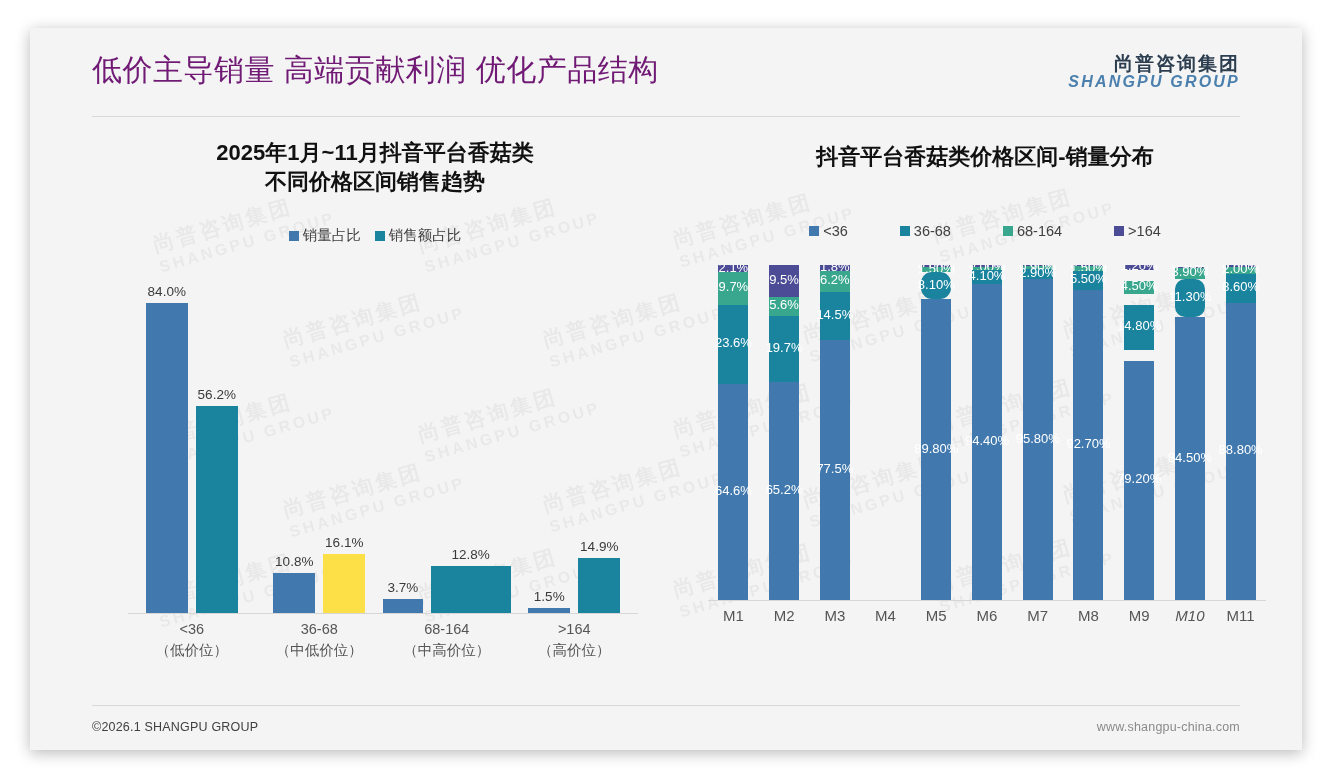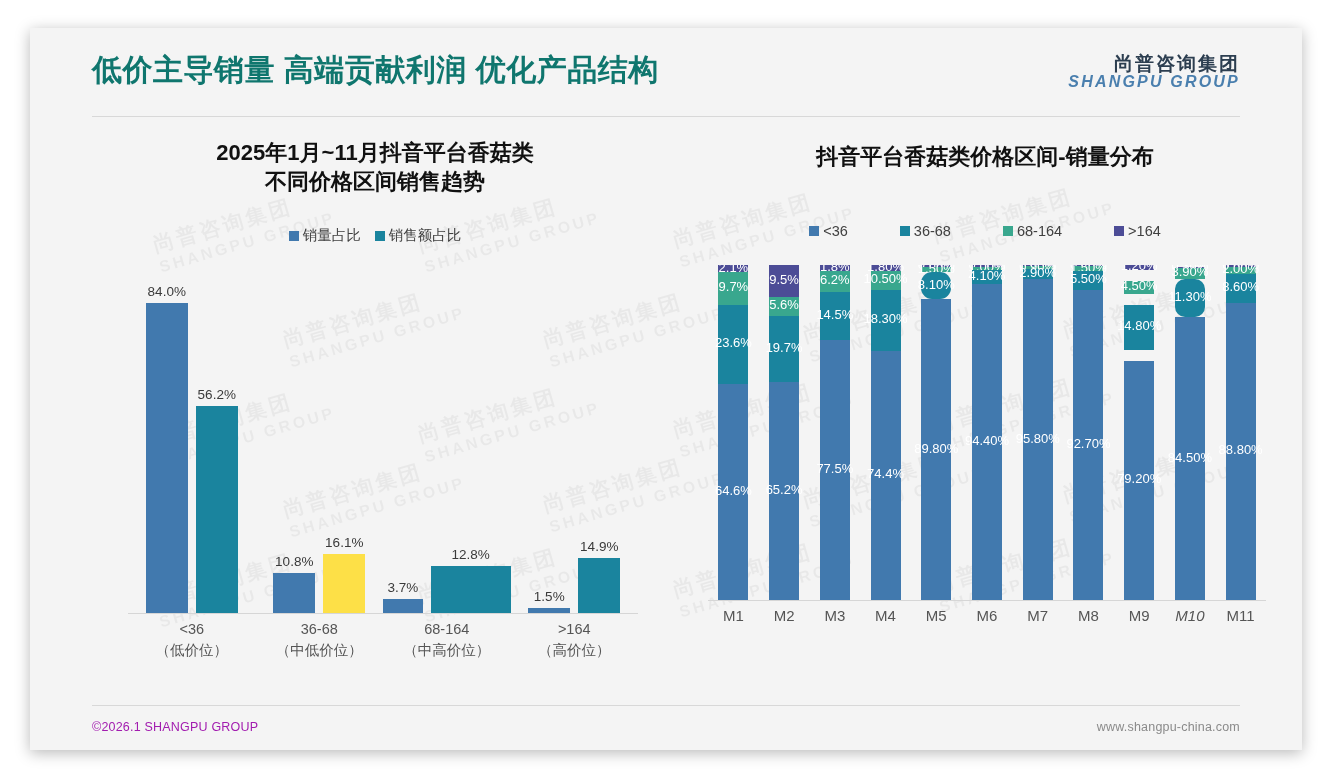--- a/index.html
+++ b/index.html
@@ -14,21 +14,21 @@
     background:#f4f4f4;
     box-shadow:0 3px 14px rgba(0,0,0,.28);
     overflow:hidden;
   }
   
   .hdr{
     position:absolute;left:0;top:0;width:100%;height:88px;
   }
   .hdr-title{
     position:absolute;left:62px;top:22px;
-    font-size:30px;font-weight:bold;color:#0f766e;letter-spacing:.5px;
+    font-size:30px;font-weight:normal;color:#701a75;letter-spacing:.5px;
     white-space:nowrap;
   }
   .logo{
     position:absolute;right:62px;top:26px;text-align:right;line-height:1.06;
   }
   .logo-cn{
     font-size:19px;font-weight:bold;color:#2c3e50;letter-spacing:2px;
   }
   .logo-en{
     font-size:16px;font-weight:bold;font-style:italic;color:#4a7fae;letter-spacing:2.2px;
@@ -99,21 +99,21 @@
   .sseg u{
     position:absolute;left:50%;transform:translateX(-50%);
     top:50%;margin-top:-9px;
     font-size:13px;color:#fff;text-decoration:none;white-space:nowrap;
   }
   .sclip{position:absolute;left:18px;right:14px;top:10px;height:335px;overflow:hidden;}
   .sticks{position:absolute;left:18px;right:14px;top:352px;height:26px;}
   .stick{position:absolute;text-align:center;font-size:15px;color:#555;}
   
   .ftr-rule{position:absolute;left:62px;right:62px;bottom:44px;height:1px;background:#d8d8d8;}
-  .ftr-l{position:absolute;left:62px;bottom:16px;font-size:12.5px;color:#a21caf;letter-spacing:.2px;}
+  .ftr-l{position:absolute;left:62px;bottom:16px;font-size:12.5px;color:#404040;letter-spacing:.2px;}
   .ftr-r{position:absolute;right:62px;bottom:16px;font-size:12.5px;color:#8a8a8a;letter-spacing:.2px;}
 </style>
 </head>
 <body>
 
 <div class="slide">
 
   <div class="hdr">
     <div class="hdr-title">低价主导销量 高端贡献利润 优化产品结构</div>
     <div class="logo">
@@ -334,34 +334,20 @@
                 <u>1.8%</u>
               </div>
               <div class="sseg" style="height: 6.2%; background: rgb(57, 167, 142);">
                 <u>6.2%</u>
               </div>
               <div class="sseg" style="height: 14.5%; background: rgb(26, 132, 158);">
                 <u>14.5%</u>
               </div>
               <div class="sseg" style="height: 77.5%; background: rgb(65, 121, 174);">
                 <u>77.5%</u>
-              </div>
-            </div>
-            <div class="scol" style="left: calc(31.8182% - 15px);">
-              <div class="sseg" style="height: 1.8%; background: rgb(76, 76, 150);">
-                <u>1.80%</u>
-              </div>
-              <div class="sseg" style="height: 5.5%; background: rgb(57, 167, 142);">
-                <u>10.50%</u>
-              </div>
-              <div class="sseg" style="height: 18.3%; background: rgb(26, 132, 158);">
-                <u>18.30%</u>
-              </div>
-              <div class="sseg" style="height: 74.4%; background: rgb(65, 121, 174);">
-                <u>74.4%</u>
               </div>
             </div>
             <div class="scol" style="left: calc(40.9091% - 15px);">
               <div class="sseg" style="height: 0.6%; background: rgb(76, 76, 150);">
                 <u>0.60%</u>
               </div>
               <div class="sseg" style="height: 1.5%; background: rgb(57, 167, 142);">
                 <u>1.50%</u>
               </div>
               <div class="sseg" style="height: 8.1%; background: rgb(26, 132, 158); border-radius: 11px;">

